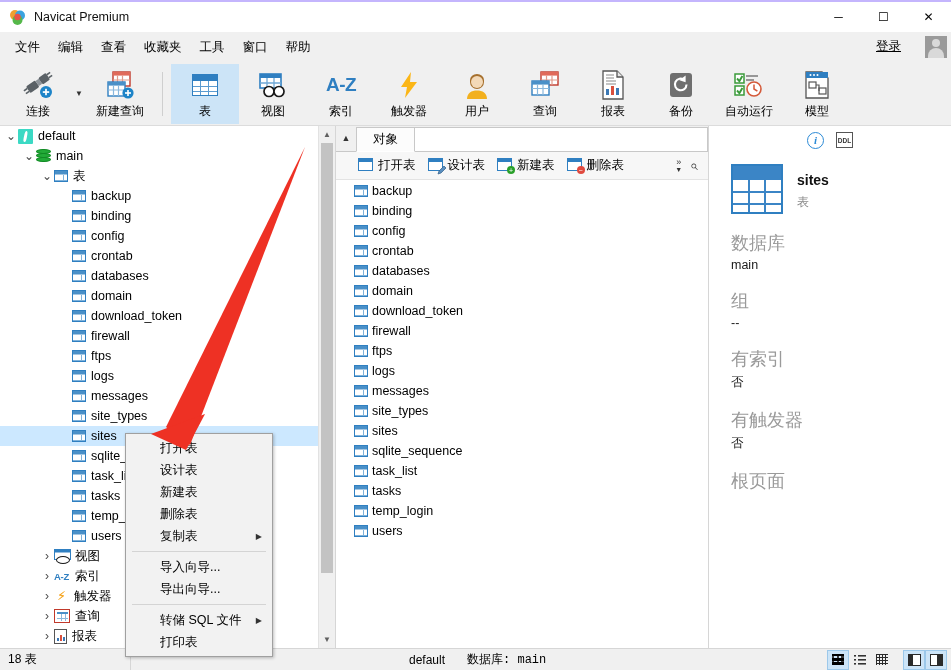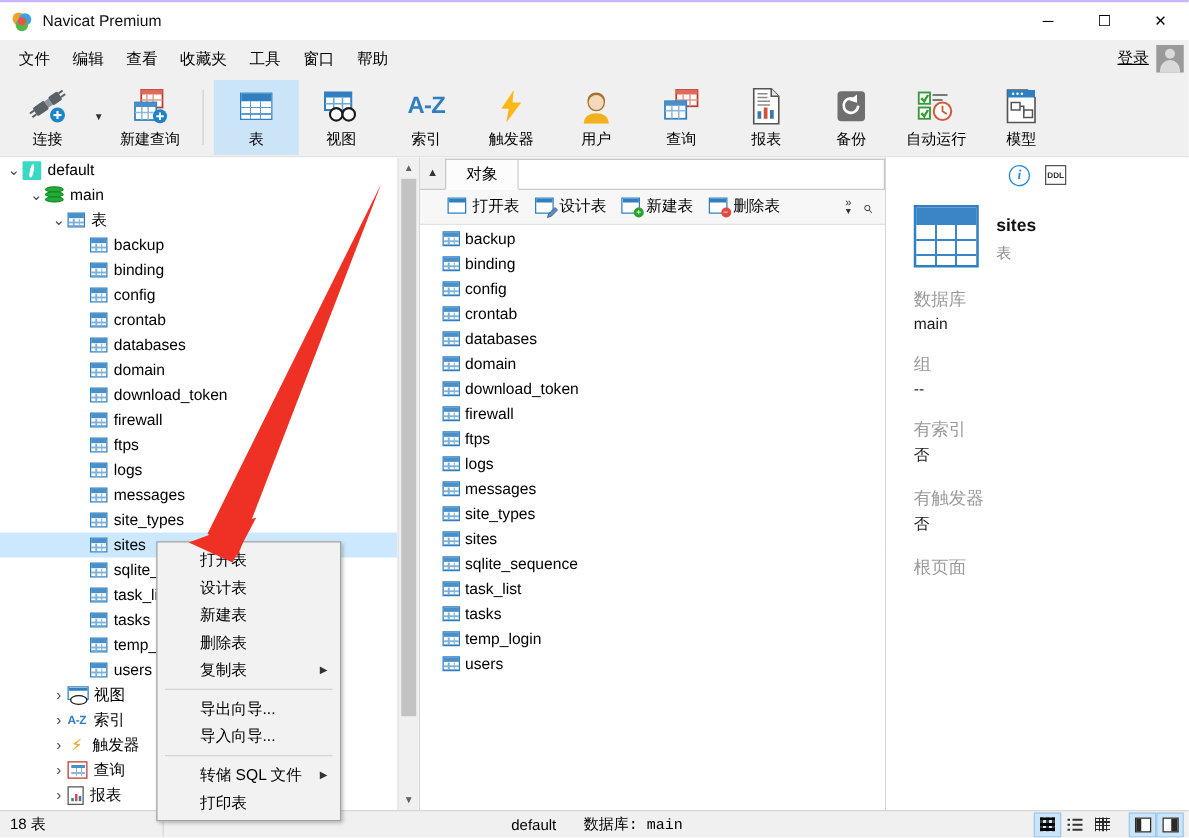--- a/index.html
+++ b/index.html
@@ -47,21 +47,21 @@
     position: relative;
     border-bottom: 1px solid #f0f0f0;
   }
   .menu-item {
     padding: 4px 9px;
     font-size: 12.5px; color: #000;
     line-height: 18px;
   }
   .menubar-right {
     margin-left: auto; display: flex; align-items: center;
-    padding-right: 4px; gap: 6px;
+    padding-right: 4px; gap: 24px;
   }
   .login-link {
     font-size: 12.5px; color: #000;
     text-decoration: underline;
   }
   .avatar-mini {
     width: 22px; height: 22px; background: #9a9a9a;
     position: relative; overflow: hidden;
   }
   .avatar-mini::before {
@@ -339,21 +339,21 @@
     top: 14px;
     background:
       linear-gradient(to right, transparent 15px, #3b85c6 15px, #3b85c6 17px, transparent 17px),
       linear-gradient(to right, transparent 31px, #3b85c6 31px, #3b85c6 33px, transparent 33px),
       linear-gradient(to bottom, transparent 11px, #3b85c6 11px, #3b85c6 13px, transparent 13px),
       linear-gradient(to bottom, transparent 23px, #3b85c6 23px, #3b85c6 25px, transparent 25px);
   }
   .info-name { font-size: 14px; font-weight: 700; color: #111; margin-top: 8px; }
   .info-kind { font-size: 12px; color: #8a8a8a; margin-top: 6px; }
   .info-field { margin-top: 17px; }
-  .info-label { font-size: 14px; color: #9a9a9a; }
+  .info-label { font-size: 18px; color: #9a9a9a; }
   .info-value { font-size: 12.5px; color: #1a1a1a; margin-top: 3px; }
 
   
   .statusbar {
     position: absolute; left: 0; right: 0; bottom: 0; height: 22px;
     background: #f0f0f0;
     border-top: 1px solid #d6d6d6;
     display: flex; align-items: center;
     font-size: 12px; color: #000;
   }
@@ -1060,24 +1060,24 @@
       </div>
       <div class="ctx-item">
         <span>删除表</span>
       </div>
       <div class="ctx-item">
         <span>复制表</span>
         <span class="ctx-arrow">▶</span>
       </div>
       <div class="ctx-sep"></div>
       <div class="ctx-item">
+        <span>导入向导...</span>
+      </div>
+      <div class="ctx-item">
         <span>导出向导...</span>
-      </div>
-      <div class="ctx-item">
-        <span>导入向导...</span>
       </div>
       <div class="ctx-sep"></div>
       <div class="ctx-item">
         <span>转储 SQL 文件</span>
         <span class="ctx-arrow">▶</span>
       </div>
       <div class="ctx-item">
         <span>打印表</span>
       </div>
     </div>

